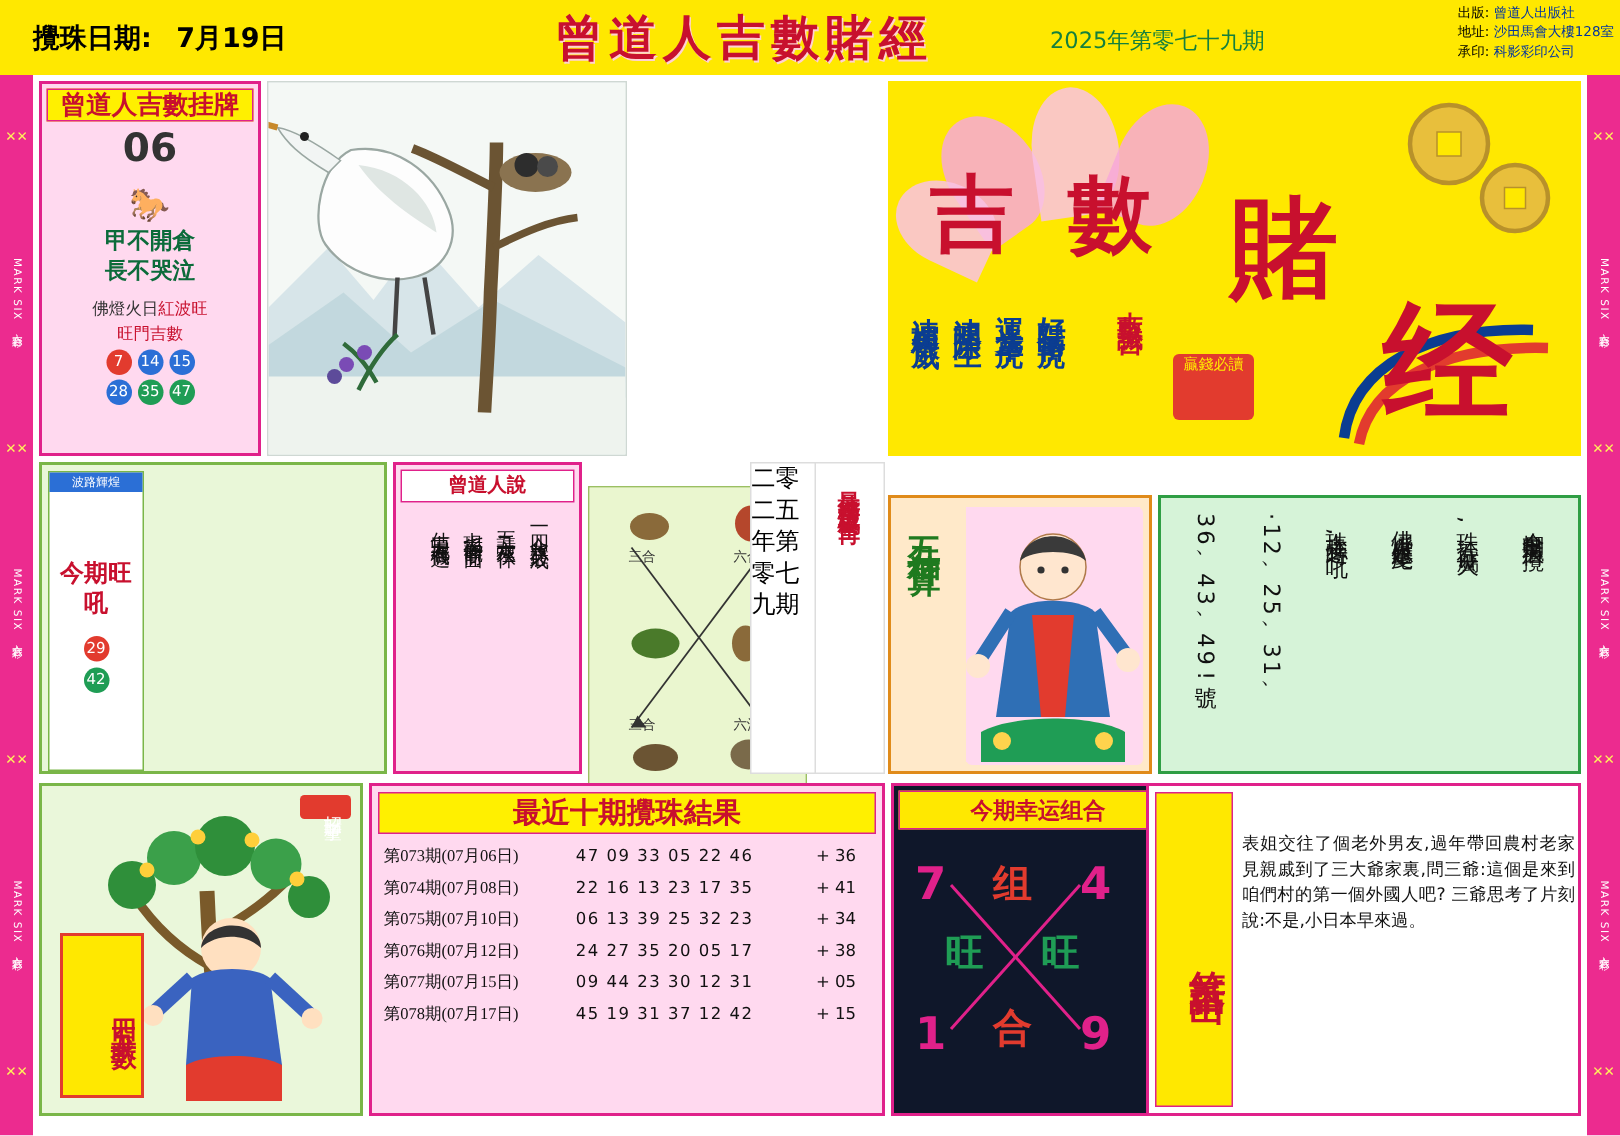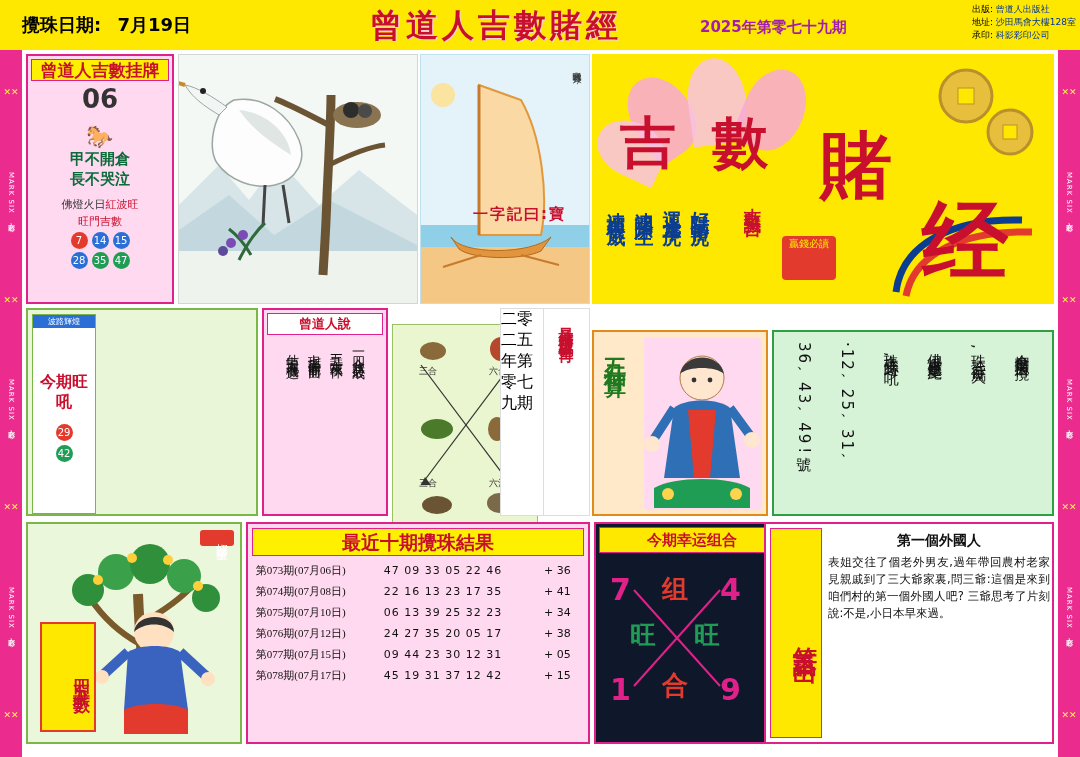--- a/index.html
+++ b/index.html
@@ -17,21 +17,21 @@
   .rail.right{right:0;}
   .rail .rtxt{writing-mode:vertical-rl;color:#fff;font-size:7px;letter-spacing:1px;white-space:nowrap;}
   .rail .xx{color:#fff35b;font-size:9px;font-weight:bold;}
 
   
   .hdr{position:absolute;left:0;top:0;width:1080px;height:50px;background:#ffe800;}
   .hdr .date{position:absolute;left:22px;top:13px;font-size:18px;font-weight:bold;color:#000;
              font-family:"DejaVu Sans","Liberation Sans",sans-serif;}
   .hdr .title{position:absolute;left:370px;top:4px;font-size:32px;font-weight:bold;color:#c8102e;
               letter-spacing:4px;text-shadow:1px 1px 0 #ffd2d2;}
-  .hdr .issue{position:absolute;left:700px;top:18px;font-size:15px;color:#a21caf;font-weight:bold;}
+  .hdr .issue{position:absolute;left:700px;top:18px;font-size:15px;color:#15803d;font-weight:normal;}
   .hdr .pub{position:absolute;right:4px;top:3px;font-size:9px;color:#000;line-height:13px;text-align:left;}
   .hdr .pub .lbl{color:#000;}
   .hdr .pub .val{color:#0033a0;}
 
   
   .panel{position:absolute;box-sizing:border-box;}
 
   
   .card06{left:26px;top:54px;width:148px;height:250px;background:#ffd9ef;border:2px solid #e0218a;}
   .card06 .cap{margin:3px;height:20px;background:#fff000;border:1px solid #e0218a;color:#c8102e;
@@ -219,34 +219,20 @@
       <path d="M6 30 L-8 26" stroke="#c8892a" stroke-width="4"></path>
       <path d="M86 130 L84 170 M104 130 L110 168" stroke="#444" stroke-width="3"></path>
       <path d="M60 205 C70 185 78 175 86 168" stroke="#2f6b3a" stroke-width="3" fill="none"></path>
       <path d="M72 200 C64 186 58 180 50 174" stroke="#2f6b3a" stroke-width="3" fill="none"></path>
       <circle cx="52" cy="188" r="5" fill="#7a4bb5"></circle>
       <circle cx="64" cy="180" r="5" fill="#7a4bb5"></circle>
       <circle cx="44" cy="196" r="5" fill="#5d4b9a"></circle>
     </svg>
   </div>
 
-  <div class="panel pic-boat">
-    <svg width="168" height="248" viewBox="0 0 168 248">
-      <rect width="168" height="248" fill="#e4f2fa"></rect>
-      <path d="M0 190 L168 190 L168 248 L0 248 Z" fill="#f4c784"></path>
-      <path d="M0 170 L168 170 L168 192 L0 192 Z" fill="#8fd0e8"></path>
-      <path d="M58 30 L58 180 L120 180 C128 140 120 80 100 45 Z" fill="#fbd9a5" stroke="#e0983a" stroke-width="2"></path>
-      <path d="M58 30 L58 180" stroke="#c87a2a" stroke-width="3"></path>
-      <path d="M30 182 C40 200 110 200 130 182 L120 196 C100 206 50 204 38 194 Z" fill="#e2953c" stroke="#b36b1e"></path>
-      <path d="M100 200 L138 210 M60 200 L22 212" stroke="#c87a2a" stroke-width="2"></path>
-      <circle cx="22" cy="40" r="12" fill="#ffe08a" opacity=".8"></circle>
-    </svg>
-    <div class="vtext">嘅睇 今買</div>
-    <div class="zi">一字記曰:寶</div>
-  </div>
 
   <div class="panel logo">
     <div class="petal" style="left:40px;top:20px;width:60px;height:84px;transform:rotate(-35deg);"></div>
     <div class="petal" style="left:96px;top:4px;width:58px;height:86px;transform:rotate(-8deg);background:#f9c2e4;"></div>
     <div class="petal" style="left:152px;top:14px;width:60px;height:84px;transform:rotate(22deg);"></div>
     <div class="petal" style="left:12px;top:60px;width:54px;height:70px;transform:rotate(-65deg);background:#f9c2e4;"></div>
     <svg style="position:absolute;left:300px;top:150px;" width="160" height="96" viewBox="0 0 160 96">
       <path d="M4 88 C10 40 60 14 130 16" stroke="#0b3d91" stroke-width="7" fill="none"></path>
       <path d="M14 92 C22 50 70 26 140 28" stroke="#e23b2e" stroke-width="7" fill="none"></path>
     </svg>
@@ -429,17 +415,16 @@
       <span class="c" style="left:124px;top:116px;">9</span>
       <span class="g" style="left:66px;top:16px;color:#e23b2e;">组</span>
       <span class="g" style="left:34px;top:62px;">旺</span>
       <span class="g" style="left:98px;top:62px;">旺</span>
       <span class="g" style="left:66px;top:112px;color:#e23b2e;">合</span>
     </div>
   </div>
 
   <div class="panel joke">
     <div class="vcap">笑話百出</div>
-    <div class="head">第一個外國人</div>
     <div class="body">表姐交往了個老外男友,過年帶回農村老家見親戚到了三大爺家裏,問三爺:這個是來到咱們村的第一個外國人吧? 三爺思考了片刻說:不是,小日本早來過。</div>
   </div>
 
 </div>
 
 </body></html>

